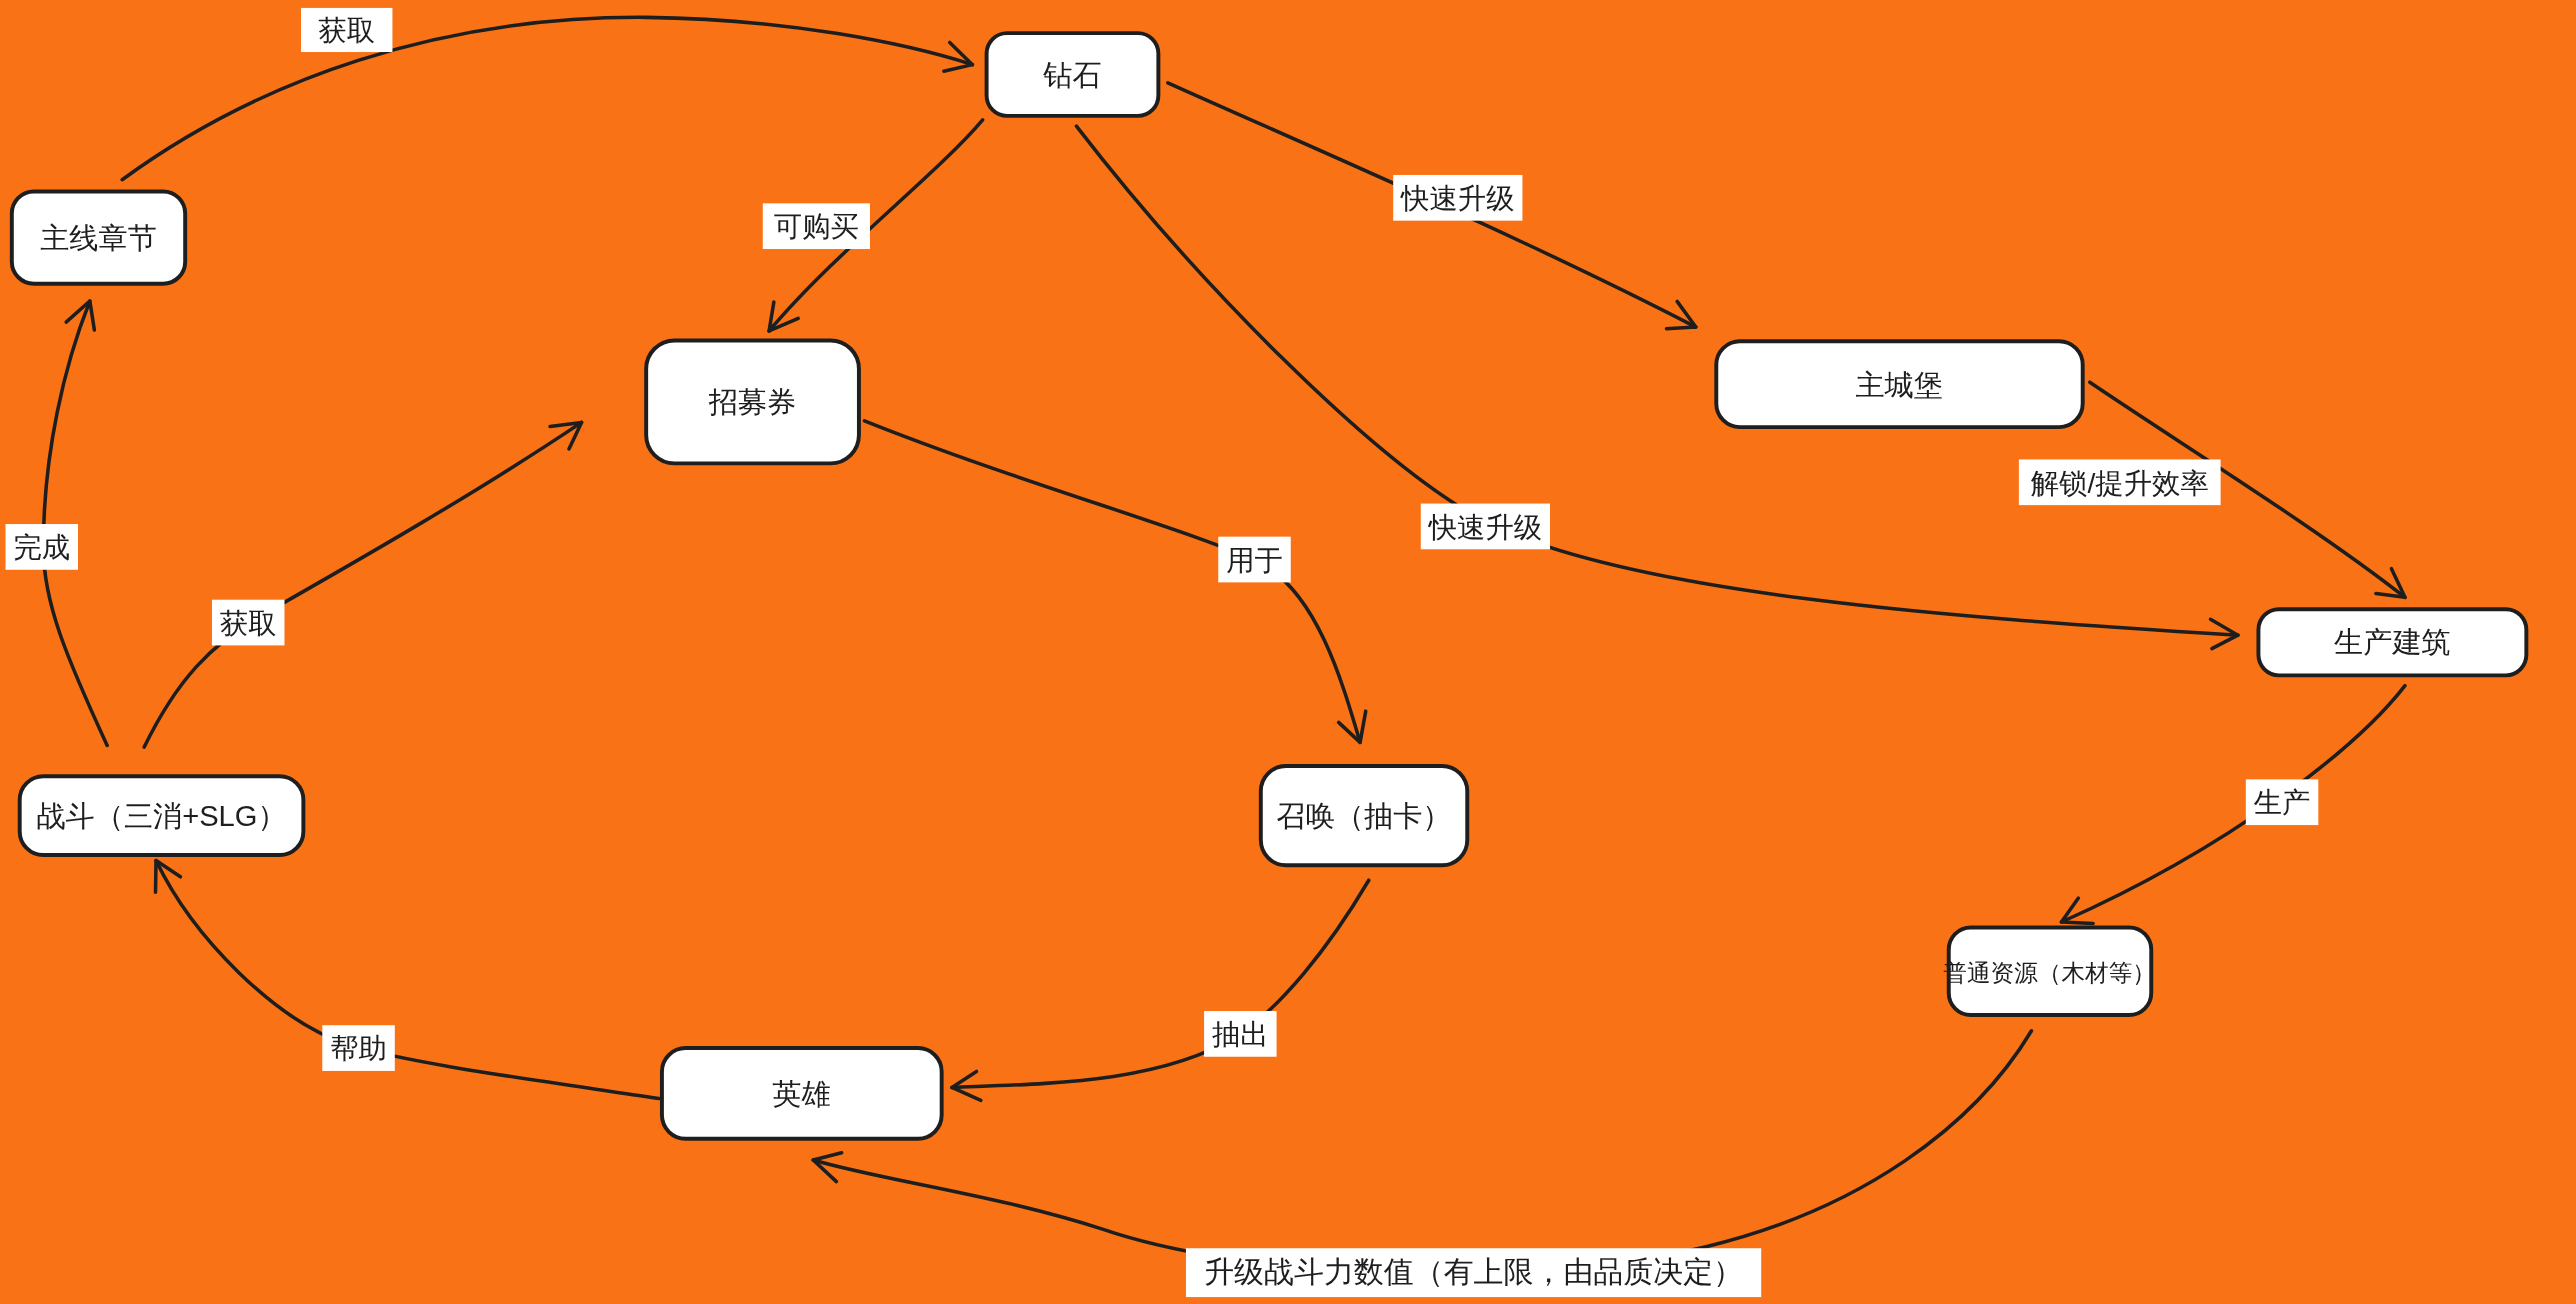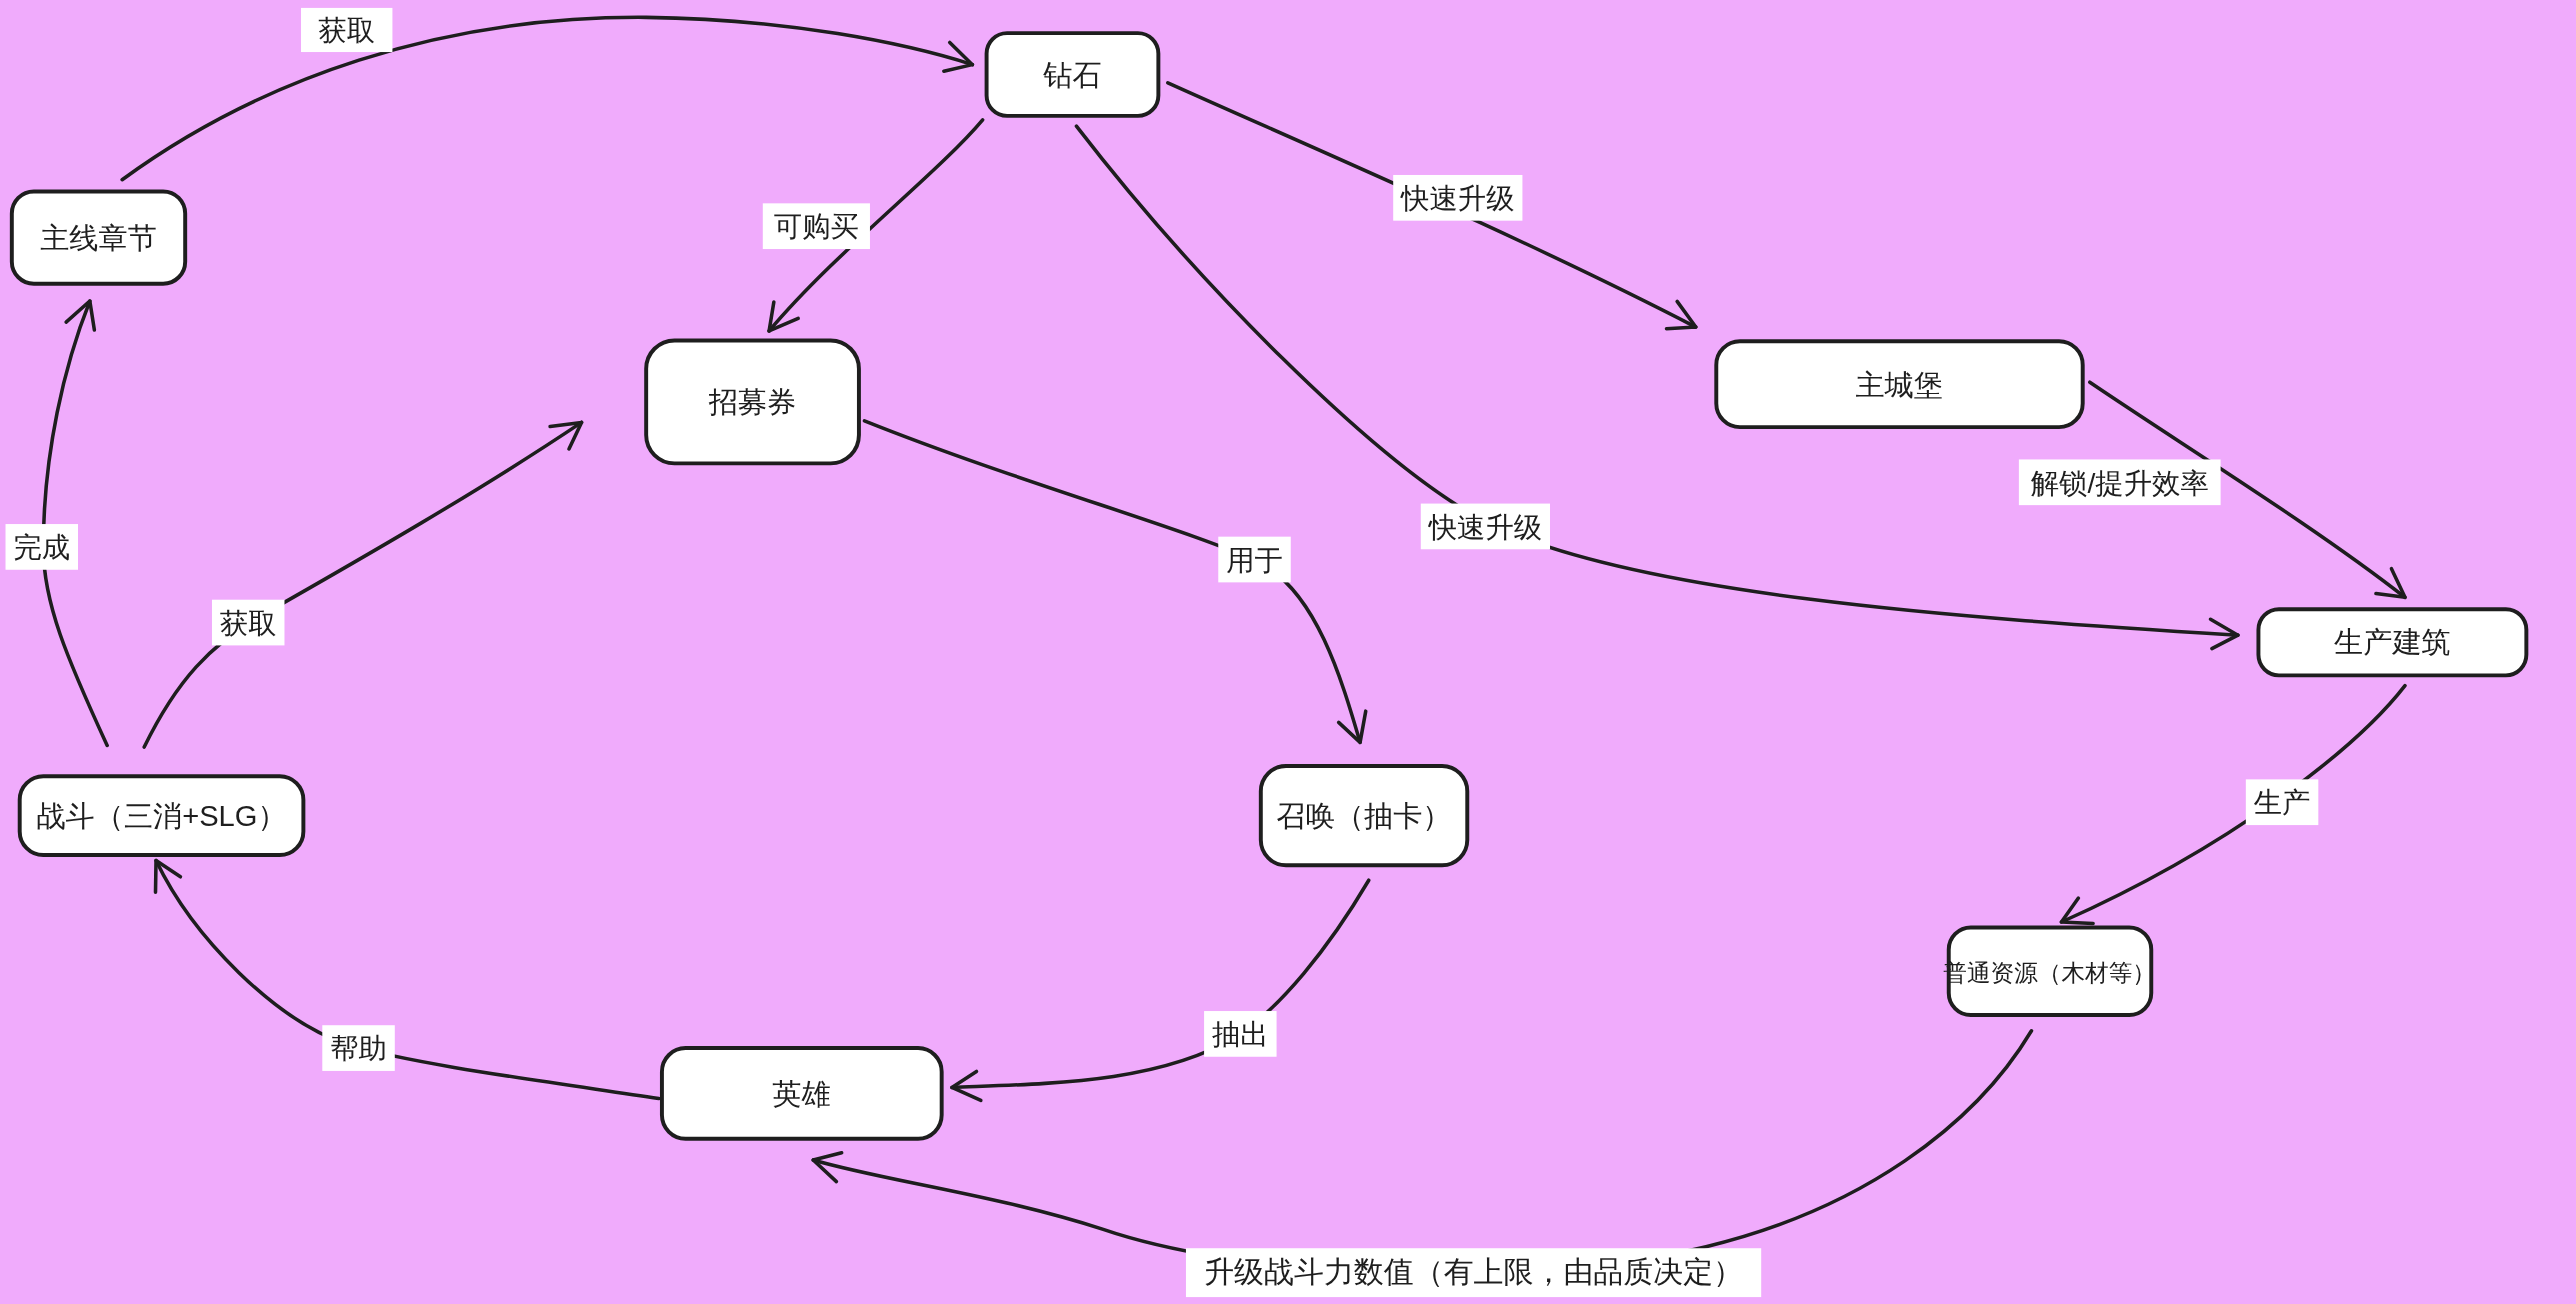--- a/index.html
+++ b/index.html
@@ -4,21 +4,21 @@
 <style>
   html, body {
     margin: 0;
     padding: 0;
     background: #ffffff;
   }
   .canvas-wrap {
     position: relative;
     width: 2576px;
     height: 1305px;
-    background: #f0abfc;
+    background: #f97316;
     overflow: hidden;
     font-family: "Liberation Sans", sans-serif;
     text-decoration: underline;
   }
   svg { display: block; }
   .edge {
     fill: none;
     stroke: #1e1e1e;
     stroke-width: 4.5;
     stroke-linecap: round;

